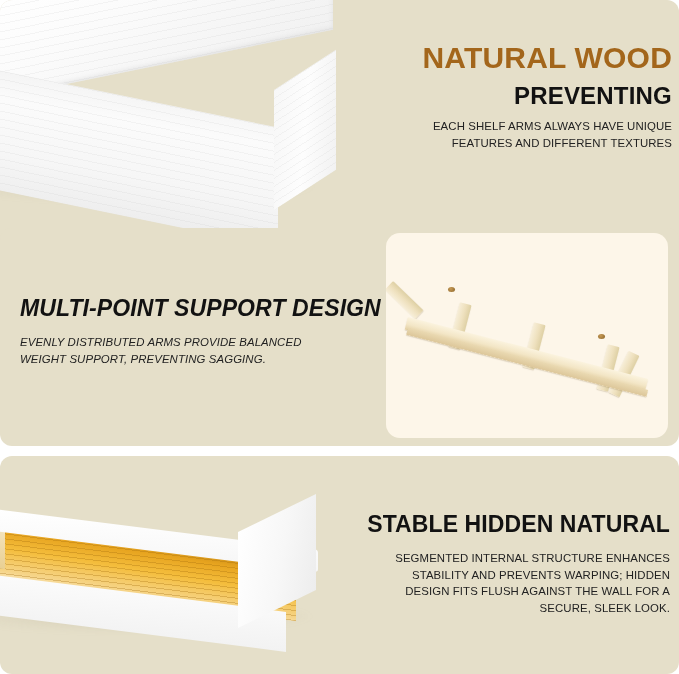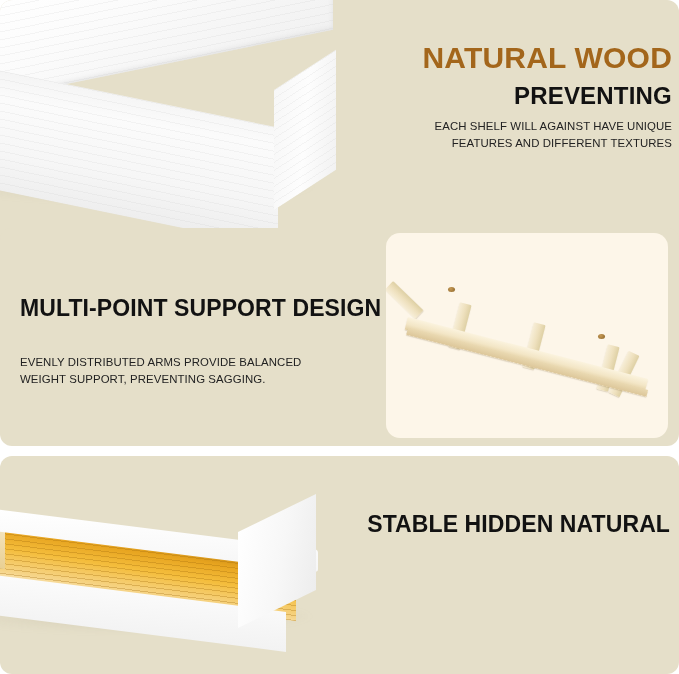--- a/index.html
+++ b/index.html
@@ -36,28 +36,28 @@
   }
   .h-sec{
     font-size:23px;font-weight:bold;letter-spacing:.1px;
     line-height:1.05;white-space:nowrap;color:#121212;
   }
   .body{
     font-size:11.4px;line-height:1.45;color:#222222;
     letter-spacing:.1px;
   }
   .ta-r{text-align:right;}
-  .ta-l{text-align:left;}
+  .ta-l{text-align:left;font-style:italic;}
 
   #p1-title{right:7px;top:42px;}
   #p1-sub{right:7px;top:83px;}
   #p1-body{right:7px;top:118px;width:280px;}
 
   #p2-title{left:20px;top:296px;}
-  #p2-body{left:20px;top:354px;width:330px;}
+  #p2-body{left:20px;top:334px;width:330px;}
 
   #p3-title{right:9px;top:512px;}
   #p3-body{right:9px;top:550px;width:290px;}
 
   
   #bracket-inset{
     position:absolute;left:386px;top:233px;width:282px;height:205px;
     background:#fdf6e9;
     border-radius:14px;
     overflow:hidden;
@@ -201,21 +201,21 @@
       <div id="sb-front">
           <span class="grain"></span>
         </div>
       <div id="sb-side">
           <span class="grain"></span>
         </div>
     </div>
 
     <div class="txt h1 ta-r" id="p1-title">NATURAL WOOD</div>
     <div class="txt h2 ta-r" id="p1-sub">PREVENTING</div>
-    <div class="txt body ta-r" id="p1-body">EACH SHELF WILL AGAINST HAVE UNIQUE FEATURES AND DIFFERENT TEXTURES</div>
+    <div class="txt body ta-r" id="p1-body">EACH SHELF ARMS ALWAYS HAVE UNIQUE FEATURES AND DIFFERENT TEXTURES</div>
   </section>
 
   <section class="panel" id="panel-2">
   </section>
 
   <div id="bracket-inset">
     <div class="wood arm" id="arm-0"></div>
     <div class="wood arm" id="arm-1"></div>
     <div class="wood arm" id="arm-2"></div>
     <div class="wood arm" id="arm-3"></div>
@@ -238,14 +238,15 @@
         <span class="cgrain"></span>
       </div>
     <div id="hs-leftdivider"></div>
     <div id="hs-rightinner"></div>
     <div id="hs-top"></div>
     <div id="hs-front"></div>
     <div id="hs-rightblock"></div>
   </div>
 
   <div class="txt h-sec ta-r" id="p3-title">STABLE HIDDEN NATURAL</div>
+  <div class="txt body ta-r" id="p3-body">SEGMENTED INTERNAL STRUCTURE ENHANCES STABILITY AND PREVENTS WARPING; HIDDEN DESIGN FITS FLUSH AGAINST THE WALL FOR A SECURE, SLEEK LOOK.</div>
 
 </div>
 
 </body></html>

